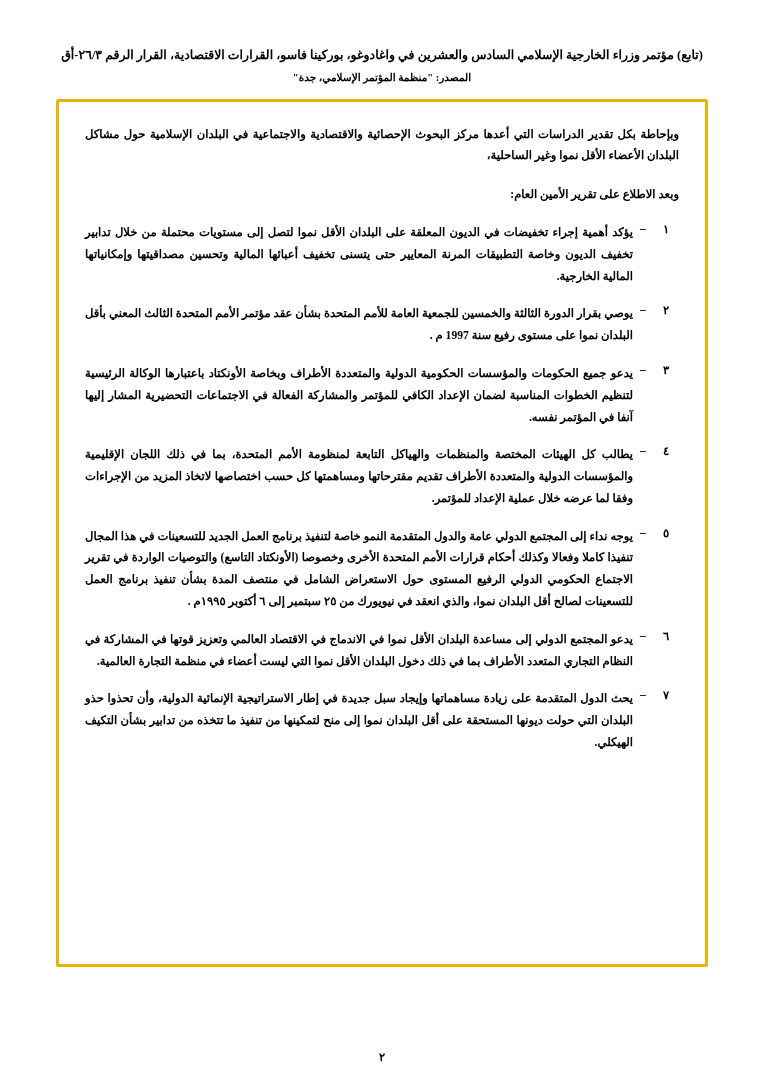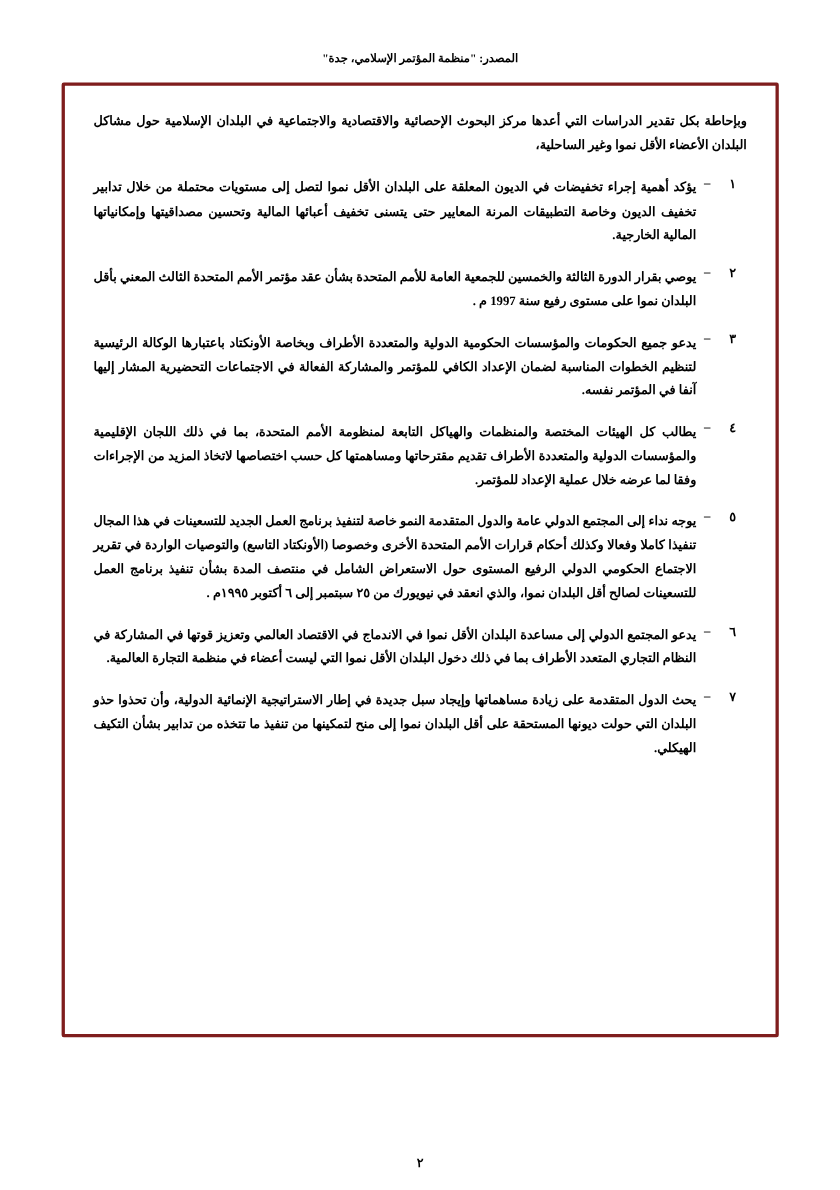--- a/index.html
+++ b/index.html
@@ -30,21 +30,21 @@
     letter-spacing: 0px;
     margin: 0 0 6px 0;
   }
   .header-source {
     font-size: 10.5px;
     text-align: center;
     margin: 0 0 16px 0;
     font-weight: bold;
   }
   .frame {
-    border: 3px solid #7f1d1d;
+    border: 3px solid #eab308;
     border-radius: 2px;
     box-sizing: border-box;
     padding: 22px 26px 24px 26px;
     min-height: 868px;
   }
   p.para {
     font-size: 11.6px;
     line-height: 1.85;
     text-align: justify;
     text-justify: inter-word;
@@ -93,26 +93,28 @@
     text-align: center;
     font-size: 11.5px;
     font-weight: bold;
   }
 </style>
 </head>
 <body>
 
 <div class="page">
 
+  <div class="header-title">(تابع) مؤتمر وزراء الخارجية الإسلامي السادس والعشرين في واغادوغو، بوركينا فاسو، القرارات الاقتصادية، القرار الرقم ٢٦/٣-أق</div>
   <div class="header-source">المصدر: "منظمة المؤتمر الإسلامي، جدة"</div>
 
   <div class="frame">
 
     <p class="para">وبإحاطة بكل تقدير الدراسات التي أعدها مركز البحوث الإحصائية والاقتصادية والاجتماعية في البلدان الإسلامية حول مشاكل البلدان الأعضاء الأقل نموا وغير الساحلية،</p>
 
+    <p class="para intro-2">وبعد الاطلاع على تقرير الأمين العام:</p>
 
     <table class="items">
       <tbody>
         <tr>
           <td class="num">١</td>
           <td class="dash">–</td>
           <td class="body">يؤكد أهمية إجراء تخفيضات في الديون المعلقة على البلدان الأقل نموا لتصل إلى مستويات محتملة من خلال تدابير تخفيف الديون وخاصة التطبيقات المرنة المعايير حتى يتسنى تخفيف أعبائها المالية وتحسين مصداقيتها وإمكانياتها المالية الخارجية.</td>
         </tr>
         <tr>
           <td class="num">٢</td>

